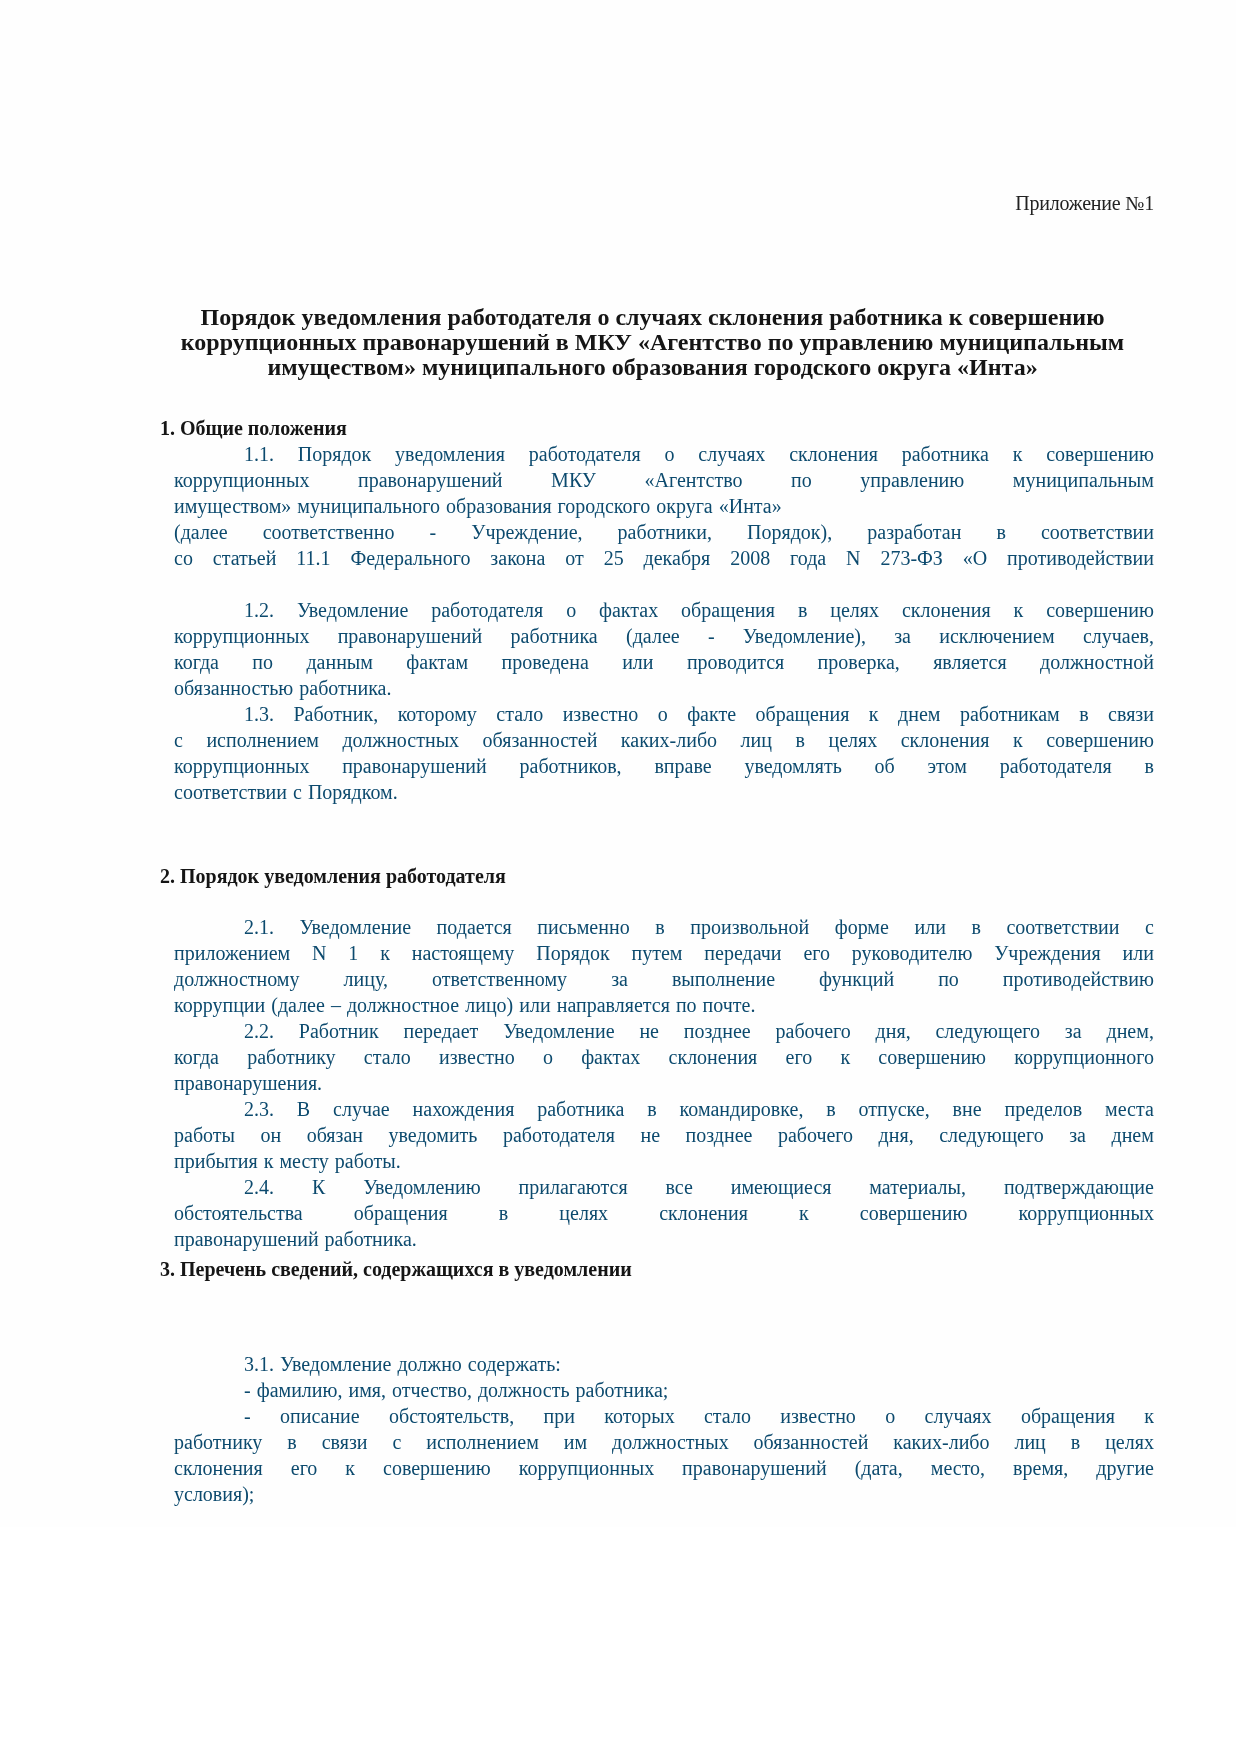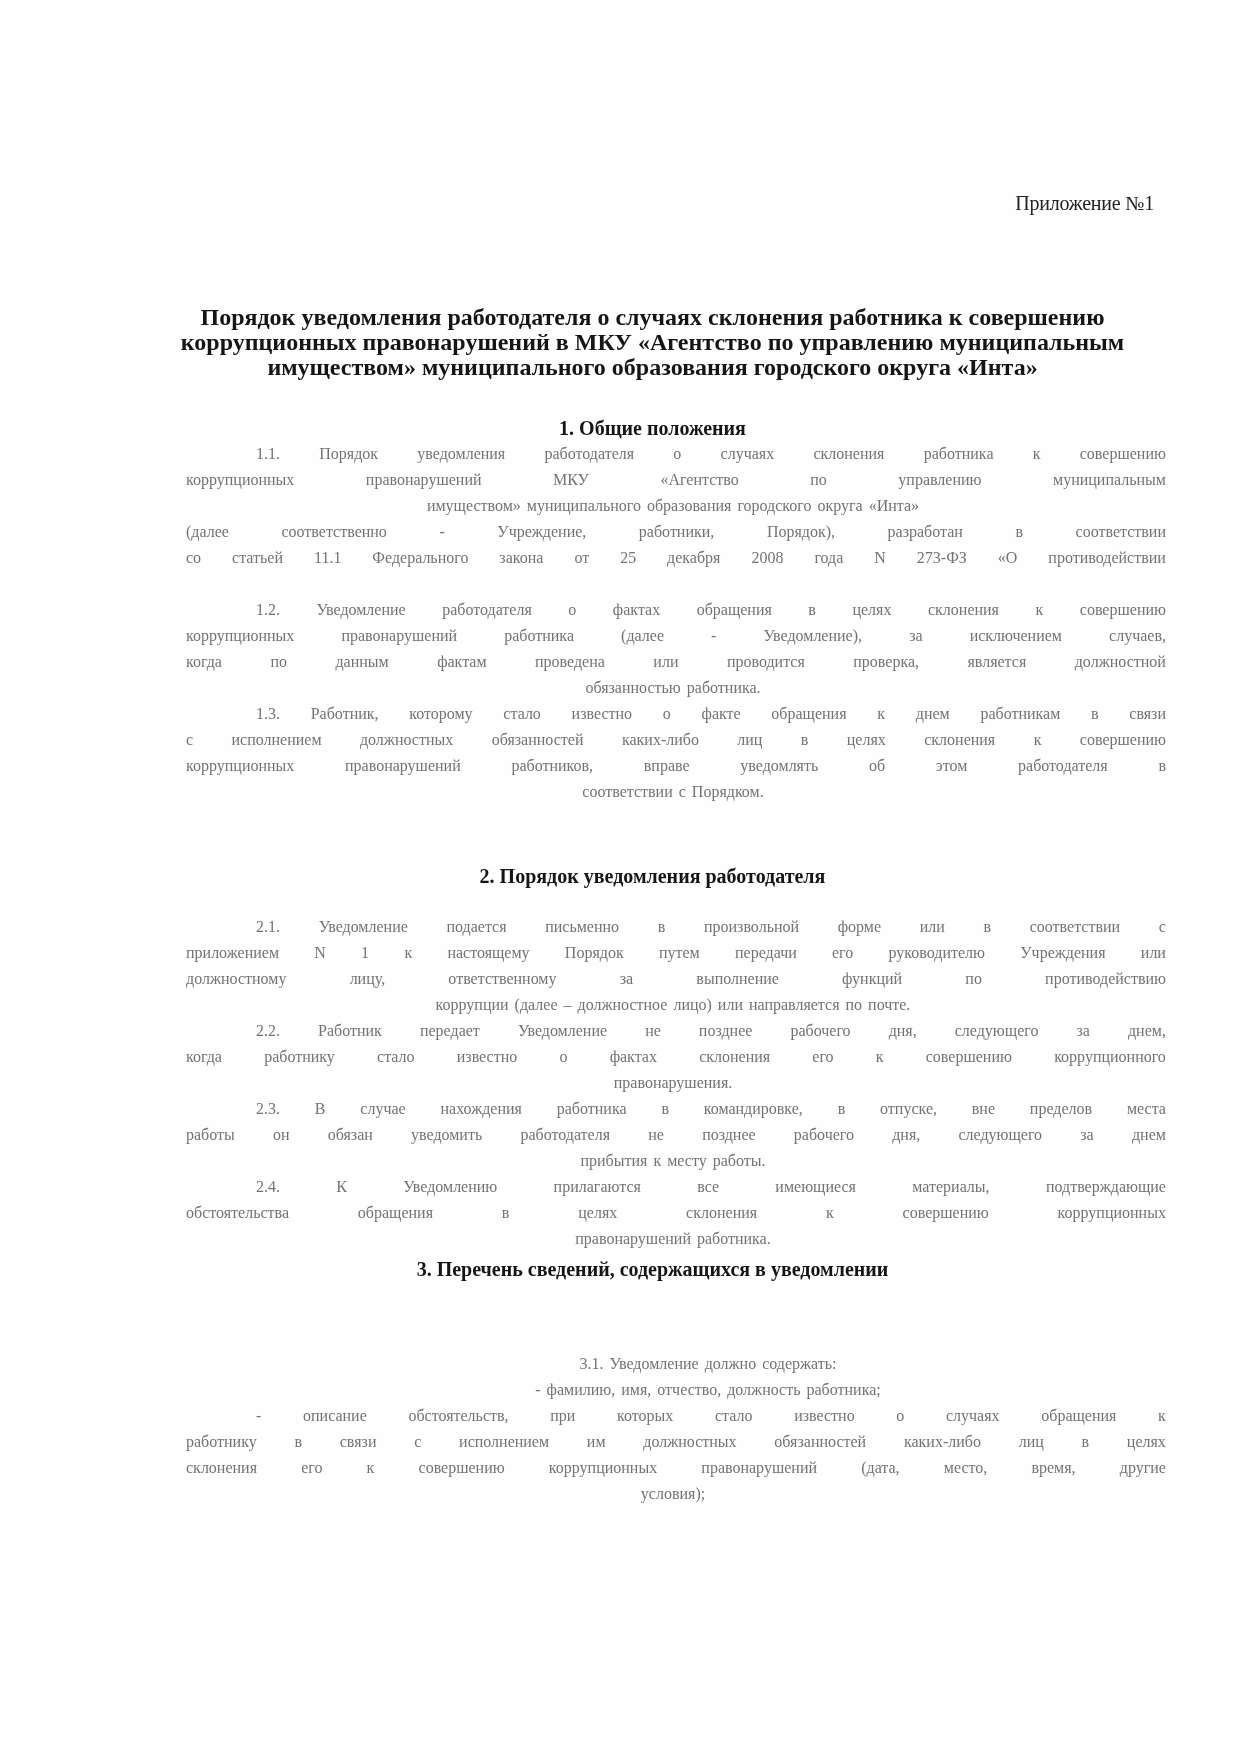--- a/index.html
+++ b/index.html
@@ -38,45 +38,43 @@
       text-align: center;
       font-weight: bold;
       font-size: 24px;
       line-height: 25px;
       color: #151515;
     }
     .section-heading {
       position: absolute;
       left: 160px;
       width: 985px;
-      text-align: center;
       font-weight: bold;
       font-size: 20px;
       line-height: 26px;
       color: #151515;
     }
     .para {
       position: absolute;
       left: 174px;
       width: 980px;
-      font-size: 16px;
+      font-size: 20px;
       line-height: 26px;
       text-align: justify;
-      color: #737373;
-      margin-left: 12px;
+      color: #0c4a6e;
     }
     .jline {
       display: flex;
       justify-content: space-between;
       height: 26px;
       line-height: 26px;
       white-space: nowrap;
     }
     .jline.indent { padding-left: 70px; }
-    .jline.left { justify-content: center; }
+    .jline.left { justify-content: flex-start; }
     .jline.left span { margin-right: 6px; }
   </style>
 </head>
 <body>
 
 <div class="page">
 
   <div class="appendix-label">Приложение №1</div>
 
   <div class="doc-title">

